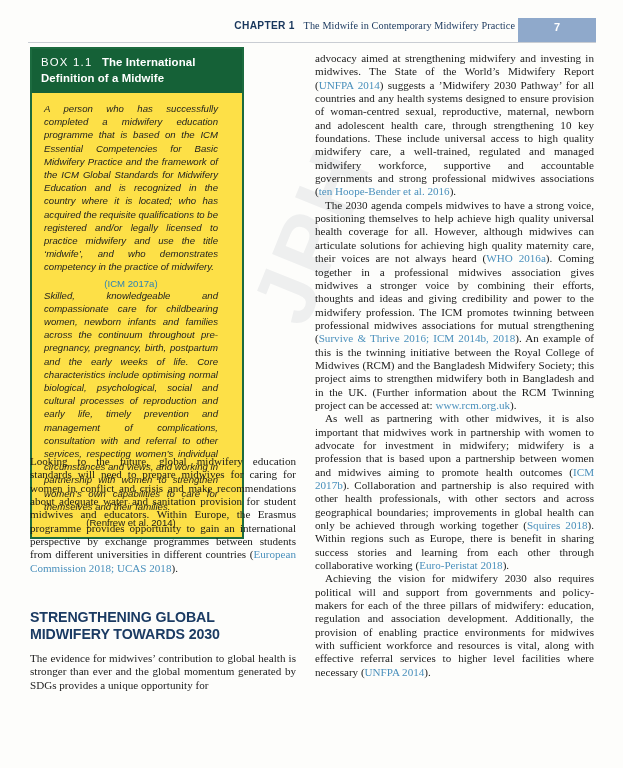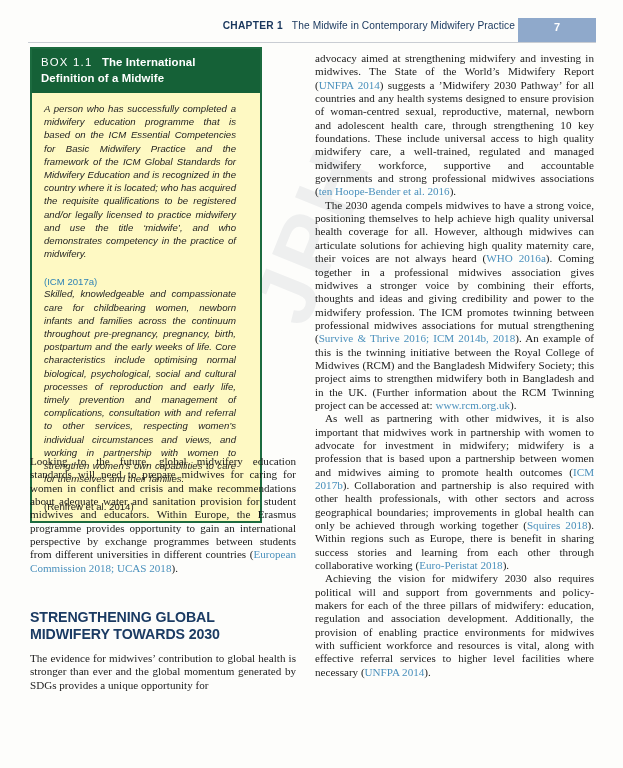--- a/index.html
+++ b/index.html
@@ -47,20 +47,21 @@
     color: #18365c;
     letter-spacing: 0.1px;
     white-space: nowrap;
   }
   .runhead-chapter {
     font-weight: bold;
     letter-spacing: 0.3px;
   }
   .runhead-title {
     font-weight: normal;
+    font-family: Liberation Serif, serif;
   }
   .folio-box {
     position: absolute;
     right: 27px;
     top: -2px;
     width: 78px;
     height: 24px;
     background: #8fa9cb;
   }
   .folio-num {
@@ -109,23 +110,23 @@
     line-height: 17px;
     margin: 34px 0 9px 0;
     text-transform: uppercase;
   }
 
   
   .box {
     position: absolute;
     left: 30px;
     top: 47px;
-    width: 232px;
+    width: 214px;
     border: 2px solid #1c6b3f;
-    background: #fef9c3;
+    background: #fde047;
     box-sizing: border-box;
   }
   .box-head {
     background: #156137;
     color: #ffffff;
     font-family: "Liberation Sans", sans-serif;
     font-size: 11.4px;
     font-weight: bold;
     line-height: 15.5px;
     padding: 6px 9px 7px 9px;
@@ -147,22 +148,22 @@
     font-size: 9.6px;
     line-height: 13.2px;
     color: #1d1d1d;
     text-align: justify;
     margin: 0;
   }
   .box-attrib {
     font-family: "Liberation Sans", sans-serif;
     font-size: 9.6px;
     color: #2e83b5;
-    text-align: left;
-    margin: 16px 0 0 0;
+    text-align: center;
+    margin: 4px 0 0 0;
   }
   .box-lead {
     font-family: "Liberation Serif", serif;
     font-size: 11.4px;
     color: #1a1a1a;
     margin: 11px 0 8px 0;
     text-indent: 8px;
   }
 
   

